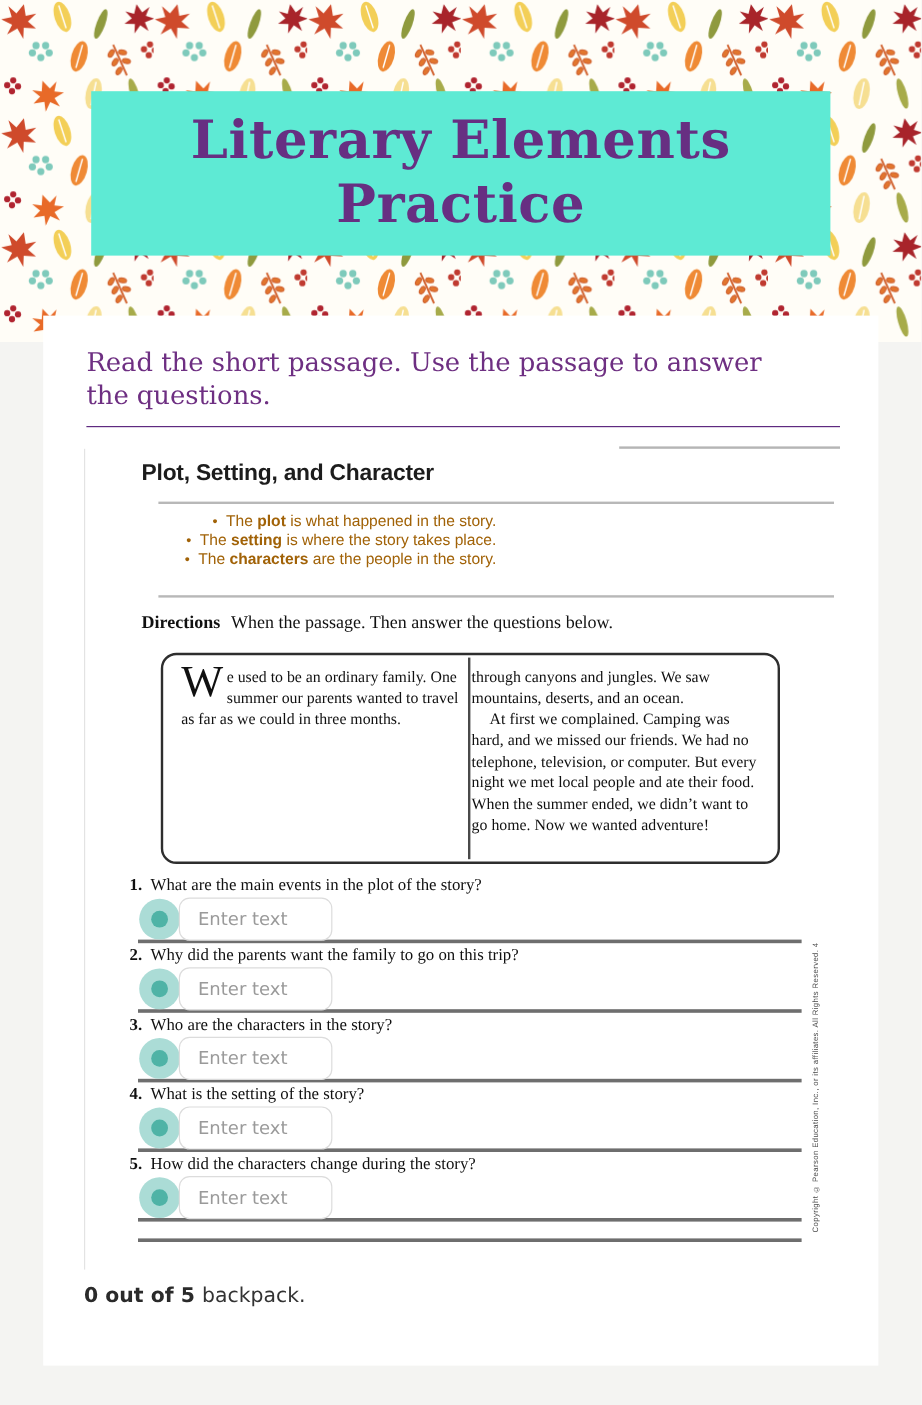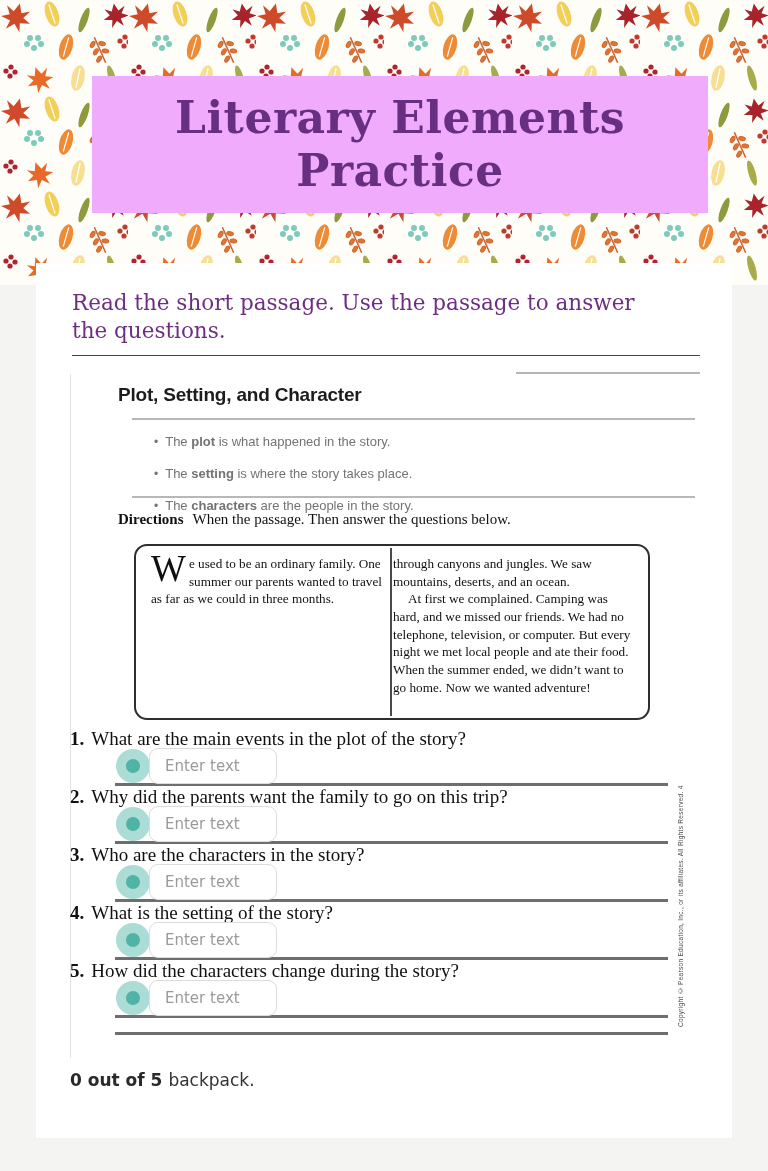--- a/index.html
+++ b/index.html
@@ -2,65 +2,65 @@
 <html><head>
 <meta charset="utf-8">
 <style>
   * { margin:0; padding:0; box-sizing:border-box; }
   html,body { width:768px; }
   body { background:#f4f4f2; font-family:"DejaVu Sans", sans-serif; }
   .page { position:relative; width:768px; height:1171px; background:#f4f4f2; overflow:hidden; }
 
   
   .banner-svg { position:absolute; left:0; top:0; width:768px; height:285px; display:block; }
-  .title-box { position:absolute; left:92px; top:76px; width:616px; height:137px;
-               background:#f0abfc; display:flex; align-items:center; justify-content:center; text-align:center; }
+  .title-box { position:absolute; left:76px; top:76px; width:616px; height:137px;
+               background:#5eead4; display:flex; align-items:center; justify-content:center; text-align:center; }
   .title-box h1 { font-family:"DejaVu Serif", serif; font-weight:700; font-size:44px; line-height:1.2;
                   color:#672f82; letter-spacing:0.5px; padding:0 30px; }
 
   
   .card { position:absolute; left:36px; top:263px; width:696px; height:875px; background:#ffffff; }
 
   .instructions { position:absolute; left:36px; top:26px; width:585px;
                   font-family:"DejaVu Serif", serif; font-size:21.5px; line-height:1.3; color:#6e2f82; }
   .purple-rule { position:absolute; left:36px; top:92px; width:628px; height:1px; background:#5e2a80; }
 
   .name-line { position:absolute; left:480px; top:109px; width:184px; height:2px; background:#b5b5b5; }
   .ws-vline  { position:absolute; left:34px; top:111px; width:1px; height:684px; background:#e3e3e3; }
 
   
   .ws-title { position:absolute; left:82px; top:121px; font-family:"Liberation Sans", sans-serif;
               font-weight:700; font-size:19px; color:#1c1c1c; letter-spacing:-0.2px; }
   .ws-rule { position:absolute; left:96px; width:563px; height:2px; background:#b8b8b8; }
   .ws-rule1 { top:155px; } .ws-rule2 { top:233px; }
 
   .ws-bullets { position:absolute; left:118px; top:163px; list-style:none; }
-  .ws-bullets li { font-family:"Liberation Sans", sans-serif; font-size:13px; color:#737373;
-                   line-height:32px; }
+  .ws-bullets li { font-family:"Liberation Sans", sans-serif; font-size:13px; color:#a16207;
+                   line-height:15px;text-align:right; }
   .ws-bullets .dot { font-size:12px; margin-right:7px; }
   .ws-bullets b { font-weight:700; }
 
   .directions { position:absolute; left:82px; top:248px; font-family:"Liberation Serif", serif;
                 font-size:15px; color:#111; }
   .directions .dlabel { font-weight:700; margin-right:9px;margin-top:28px; }
 
   .passage-box { position:absolute; left:98px; top:281px; width:516px; height:176px;
                  border:2px solid #2e2e2e; border-radius:13px; background:#fff;
                  display:flex; overflow:hidden; }
   .pcol { font-family:"Liberation Serif", serif; font-size:13.2px; line-height:1.34; color:#101010; }
   .pcol.left  { width:254px; padding:9px 8px 6px 15px; }
   .pcol.right { flex:1; padding:9px 12px 6px 1px; }
   .pdivider { width:2px; background:#4a4a4a; margin:2px 0; }
   .dropcap { float:left; font-size:37px; line-height:28px; padding-right:3px; font-family:"Liberation Serif", serif; }
   .indent { text-indent:15px; }
 
   
   .questions { position:absolute; left:34px; top:466px; width:600px; }
   .q-block { height:58px; }
-  .q-line { font-family:"Liberation Serif", serif; font-size:19px;
+  .q-line { padding-left:38px; font-family:"Liberation Serif", serif; font-size:14px;
             line-height:19px; color:#101010; }
   .q-num { font-weight:700; margin-right:7px; }
   .answer-row { position:relative; height:39px; }
   .dark-line { position:absolute; left:45px; right:2px; top:35px; height:3px; background:#6e6e6e; }
   .pin { position:absolute; left:46px; top:1px; width:34px; height:34px; border-radius:50%;
          background:#abdcd6; z-index:2; display:flex; align-items:center; justify-content:center; }
   .pin-dot { width:14px; height:14px; border-radius:50%; background:#4fb3a6; }
   .answer-input { position:absolute; left:79px; top:0; width:128px; height:36px; z-index:3;
                   border:1px solid #dcdcdc; border-radius:9px; background:#fff;
                   padding:0 19px 0 15px; font-family:"DejaVu Sans", sans-serif; font-size:15px; color:#555;

